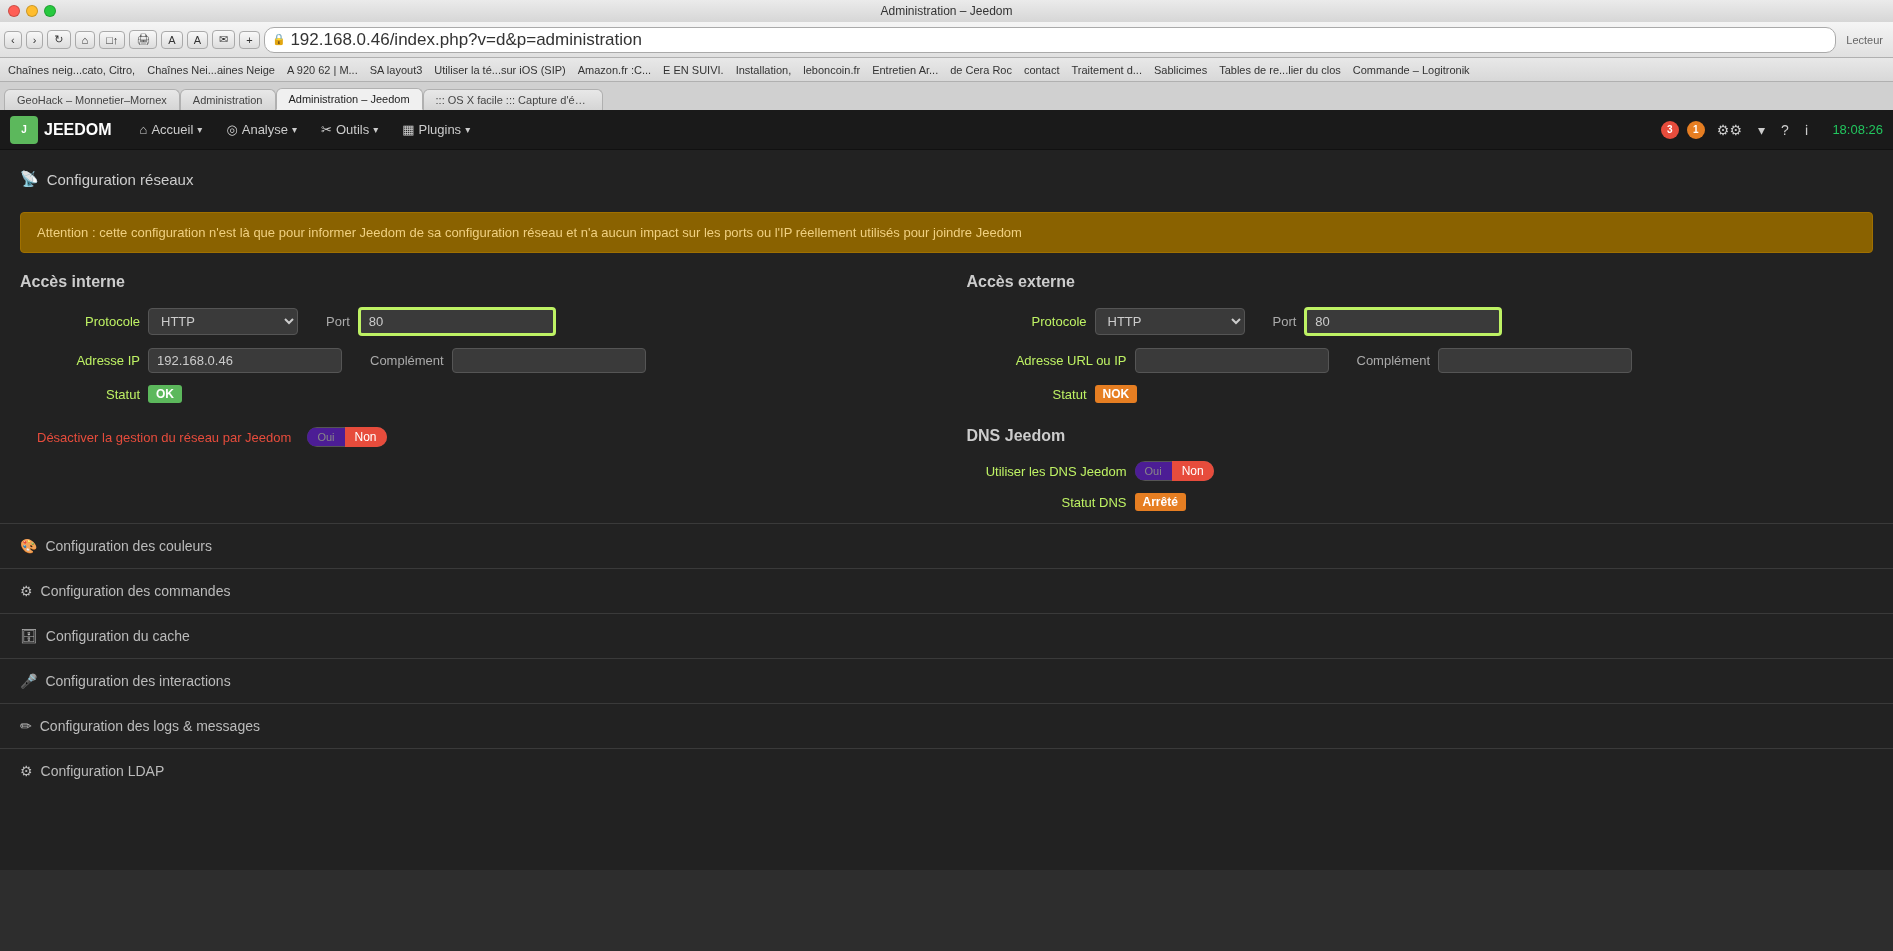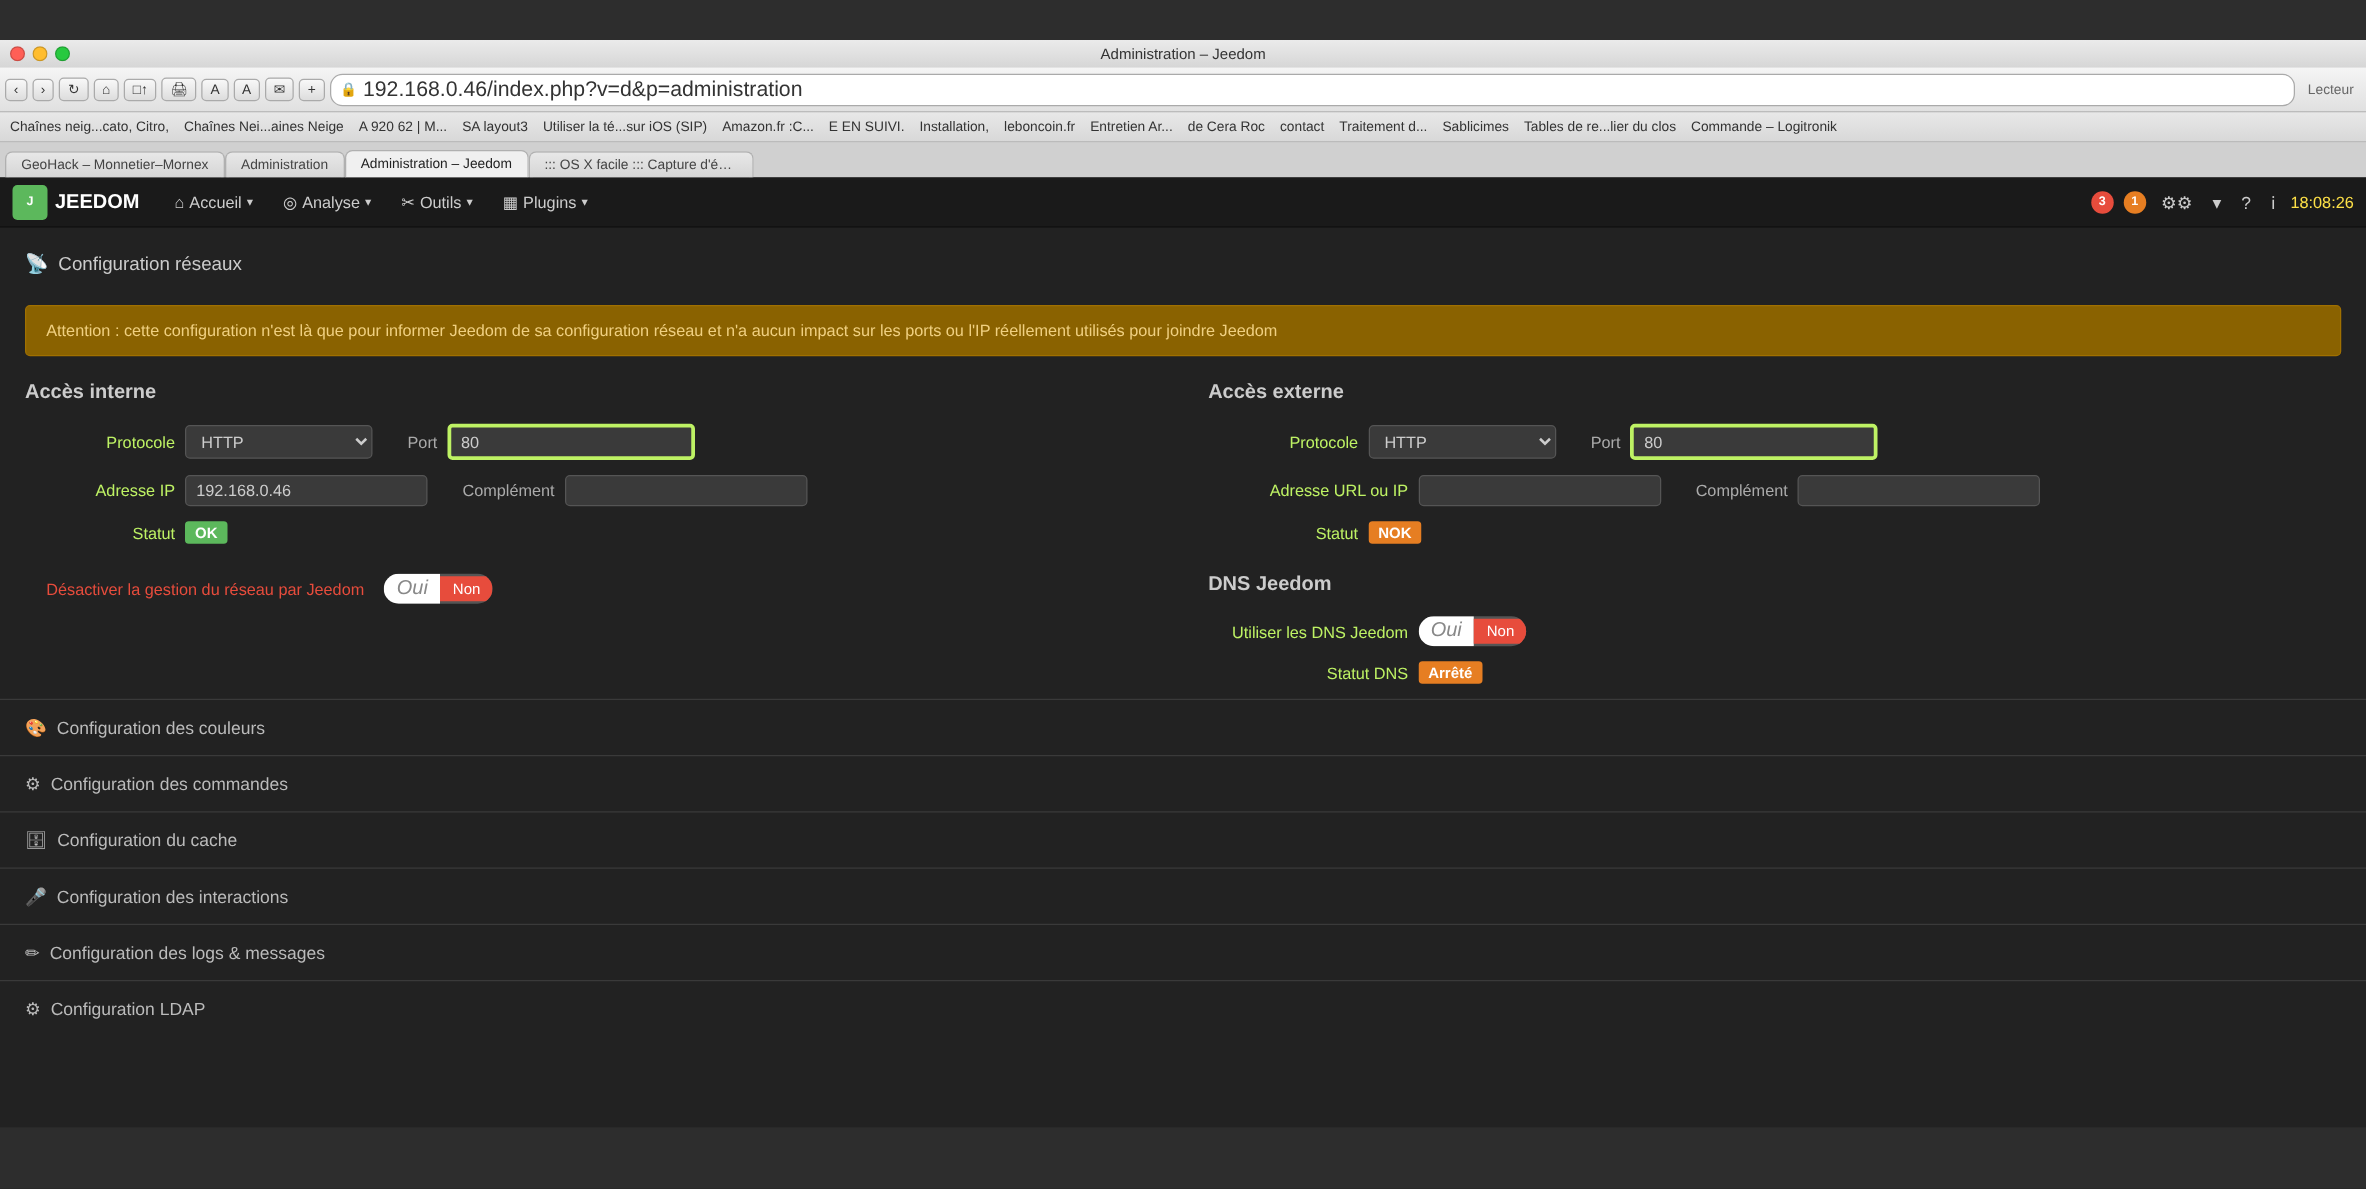--- a/index.html
+++ b/index.html
@@ -2,21 +2,20 @@
 <html><head>
   <meta charset="utf-8">
   <style>
     * { box-sizing: border-box; margin: 0; padding: 0; }
     body { font-family: -apple-system, BlinkMacSystemFont, 'Helvetica Neue', Arial, sans-serif; font-size: 13px; background: #2d2d2d; color: #ccc; }
 
     
     .window-chrome {
       background: #e8e8e8;
       background: linear-gradient(to bottom, #f0f0f0, #d8d8d8);
-      margin-top: 32px;
     }
     .title-bar {
       display: flex; align-items: center; justify-content: center;
       height: 22px; background: linear-gradient(to bottom, #ebebeb, #d6d6d6);
       position: relative; font-size: 12px; color: #333; font-weight: 500;
     }
     .title-bar-buttons { position: absolute; left: 8px; display: flex; gap: 6px; }
     .tb-btn { width: 12px; height: 12px; border-radius: 50%; border: 1px solid rgba(0,0,0,0.2); }
     .tb-close { background: #ff5f56; }
     .tb-min { background: #ffbd2e; }
@@ -104,21 +103,21 @@
       background: #e74c3c; color: white;
       border-radius: 50%; width: 18px; height: 18px;
       display: flex; align-items: center; justify-content: center;
       font-size: 10px; font-weight: bold;
     }
     .nav-badge.orange { background: #e67e22; }
     .nav-icon-btn {
       color: #ccc; cursor: pointer; padding: 4px;
       font-size: 14px;
     }
-    .nav-time { color: #fde047; font-size: 13px; }
+    .nav-time { color: #22c55e; font-size: 13px; margin-left: 12px; }
 
     
     .main-content { padding: 20px; }
 
     .section-header {
       display: flex; align-items: center; gap: 8px;
       font-size: 15px; color: #ccc; margin-bottom: 16px;
     }
 
     .alert-warning {
@@ -176,21 +175,21 @@
     .badge-ok { background: #5cb85c; color: white; }
     .badge-nok { background: #e67e22; color: white; }
     .badge-arrete { background: #e67e22; color: white; }
 
     .toggle-switch {
       display: inline-flex; align-items: center;
       background: #555; border-radius: 12px;
       overflow: hidden; cursor: pointer;
     }
     .toggle-off { background: #e74c3c; color: white; padding: 3px 10px; font-size: 12px; }
-    .toggle-inactive { background: #ffffff; color: #888; padding: 3px 10px; font-size: 16px; font-style: italic; }
+    .toggle-inactive { background: #4c1d95; color: #888; padding: 3px 10px; font-size: 11px; }
 
     .btn {
       display: inline-flex; align-items: center; gap: 4px;
       padding: 5px 12px; border-radius: 4px;
       font-size: 13px; cursor: pointer; border: none;
       font-weight: 500;
     }
     .btn-success { background: #5cb85c; color: white; }
     .btn-danger { background: #d9534f; color: white; }
 

